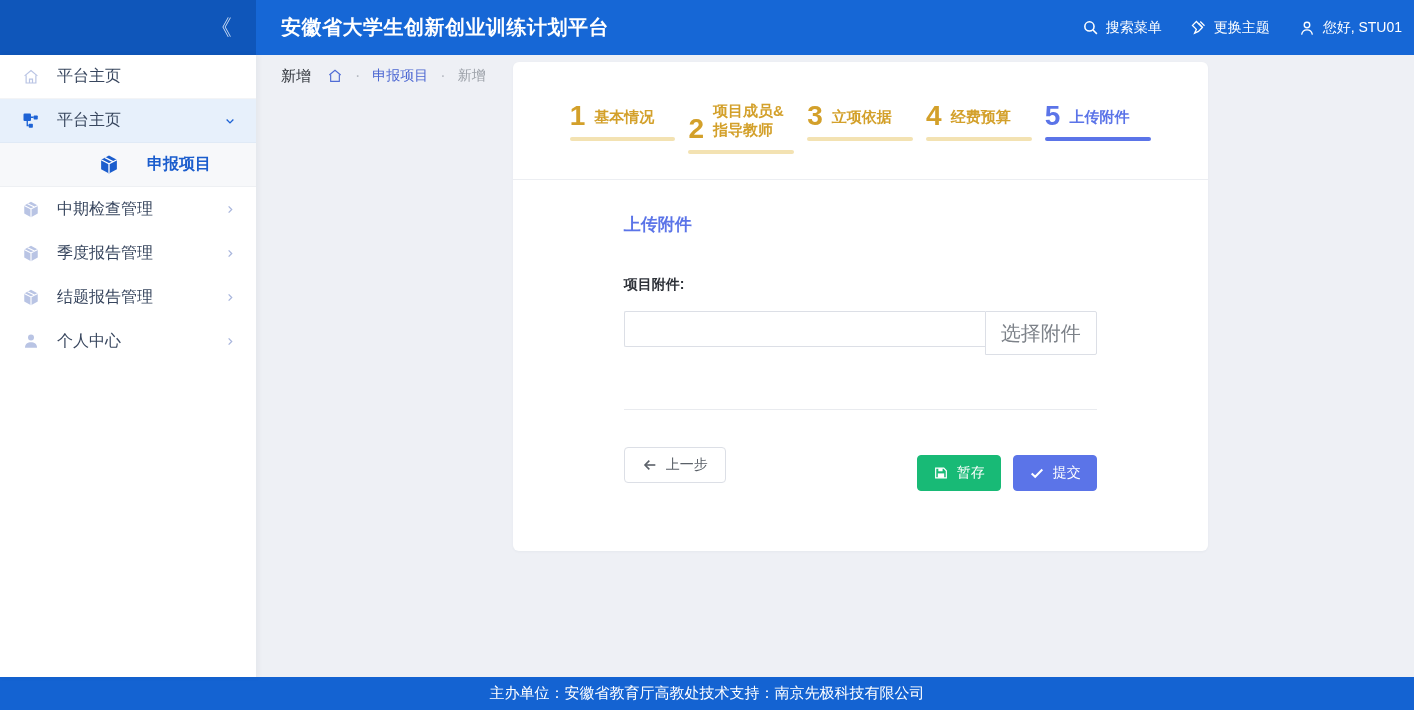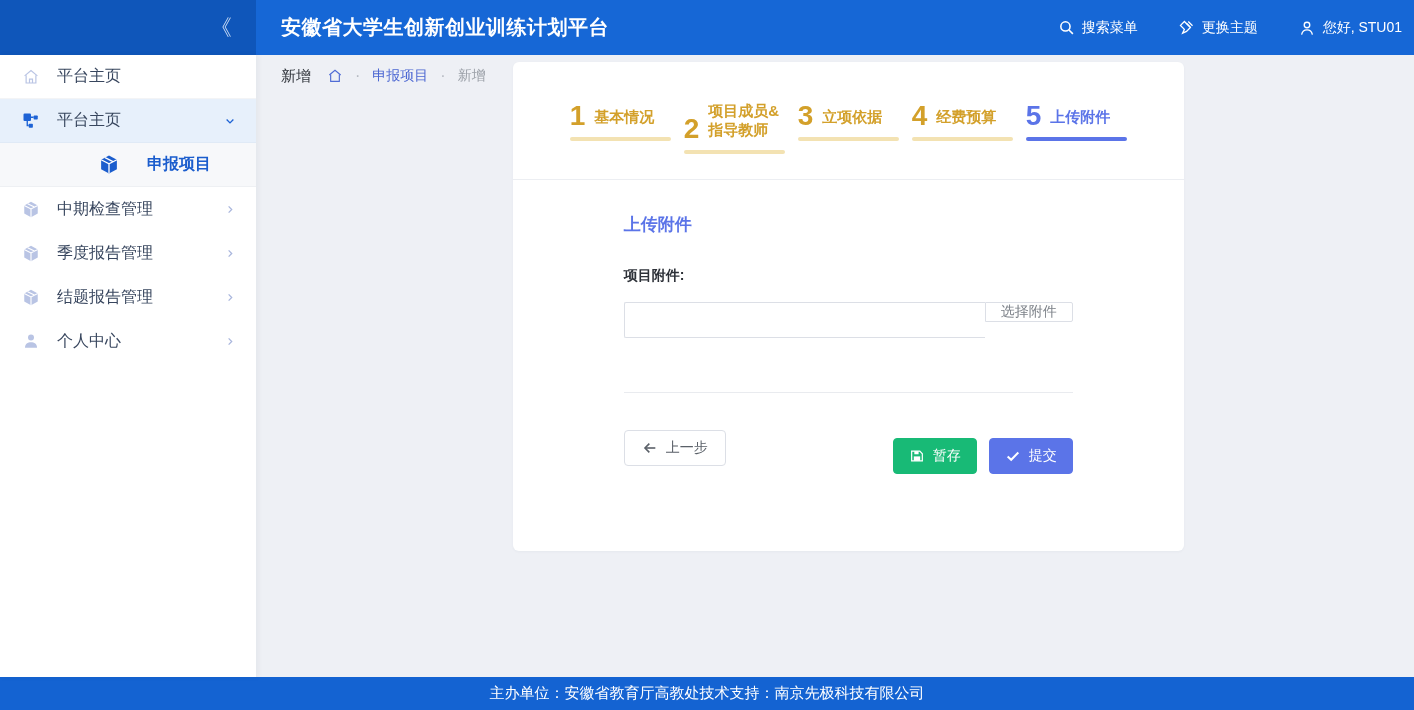--- a/index.html
+++ b/index.html
@@ -15,21 +15,21 @@
   .header { height:55px; display:flex; flex-shrink:0; background:#1667d6; }
   .header-left {
     width:256px; background:#0f56ba; display:flex; align-items:center;
     justify-content:flex-end; padding-right:26px; flex-shrink:0;
   }
   .collapse-btn { color:#cfe0f7; font-size:22px; line-height:1; cursor:pointer; letter-spacing:-2px; }
   .header-title {
     color:#ffffff; font-size:20px; font-weight:700; padding-left:25px;
     display:flex; align-items:center; letter-spacing:.5px;text-align:center;
   }
-  .header-menu { margin-left:auto; display:flex; align-items:center; gap:40px; padding-right:12px; }
+  .header-menu { margin-left:auto; display:flex; align-items:center; gap:28px; padding-right:12px; }
   .header-menu-item { display:flex; align-items:center; gap:7px; color:#ffffff; font-size:14px; cursor:pointer; white-space:nowrap; }
   .header-menu-item svg { stroke:#ffffff; }
 
   
   .layout { flex:1; display:flex; min-height:0; }
 
   
   .sidebar { width:256px; flex-shrink:0; background:#ffffff; box-shadow:2px 0 6px rgba(29,35,41,.05); z-index:2; }
   .side-item {
     height:44px; display:flex; align-items:center; padding:0 20px 0 22px;
@@ -70,29 +70,29 @@
   .step-lbl { font-size:15px; font-weight:700; padding-bottom:3px; }
   .step-bar { height:4px; border-radius:2px; margin-top:7px; }
   .step.done .step-num, .step.done .step-lbl { color:#d3a02a; }
   .step.done .step-bar { background:#f3e2b2; }
   .step.active .step-num, .step.active .step-lbl { color:#5b74e8; }
   .step.active .step-bar { background:#5b74e8; }
 
   
   .form-body { padding:0 111px; }
   .section-title { margin-top:33px; font-size:17px; font-weight:700; color:#5b74e8; }
-  .field-label { margin-top:31px; font-size:14px; font-weight:700; color:#2d3138; }
+  .field-label { margin-top:40px; font-size:14px; font-weight:700; color:#2d3138; }
   .upload-row { margin-top:17px; display:flex; }
   .file-input {
     width:361px; height:36px; border:1px solid #dcdfe6; border-right:none;
     border-radius:2px 0 0 2px; background:#fff; padding:0 10px; font-size:14px; color:#606266; outline:none;
   }
   .choose-btn {
-    height:20px; padding:0 15px; border:1px solid #dcdfe6; background:#fff;
-    color:#7d8289; font-size:14px; cursor:pointer; border-radius:0 2px 2px 0;
+    height:44px; padding:0 15px; border:1px solid #dcdfe6; background:#fff;
+    color:#7d8289; font-size:20px; cursor:pointer; border-radius:0 2px 2px 0;
   }
   .divider { margin-top:54px; border-top:1px solid #e9ebef; }
   .actions { margin-top:28px; display:flex; align-items:center; }
   .btn { height:36px; display:inline-flex; align-items:center; gap:8px; font-size:14px; cursor:pointer; border-radius:4px; }
   .btn-prev { padding:0 17px; background:#fff; border:1px solid #dcdfe6; color:#5a6068; }
   .btn-prev svg { stroke:#5a6068; }
   .actions-right { margin-left:auto; display:flex; gap:12px;margin-top:17px; }
   .btn-save { padding:0 15px; background:#18ba76; border:1px solid #18ba76; color:#fff; }
   .btn-submit { padding:0 15px; background:#5b74e8; border:1px solid #5b74e8; color:#fff; }
 

